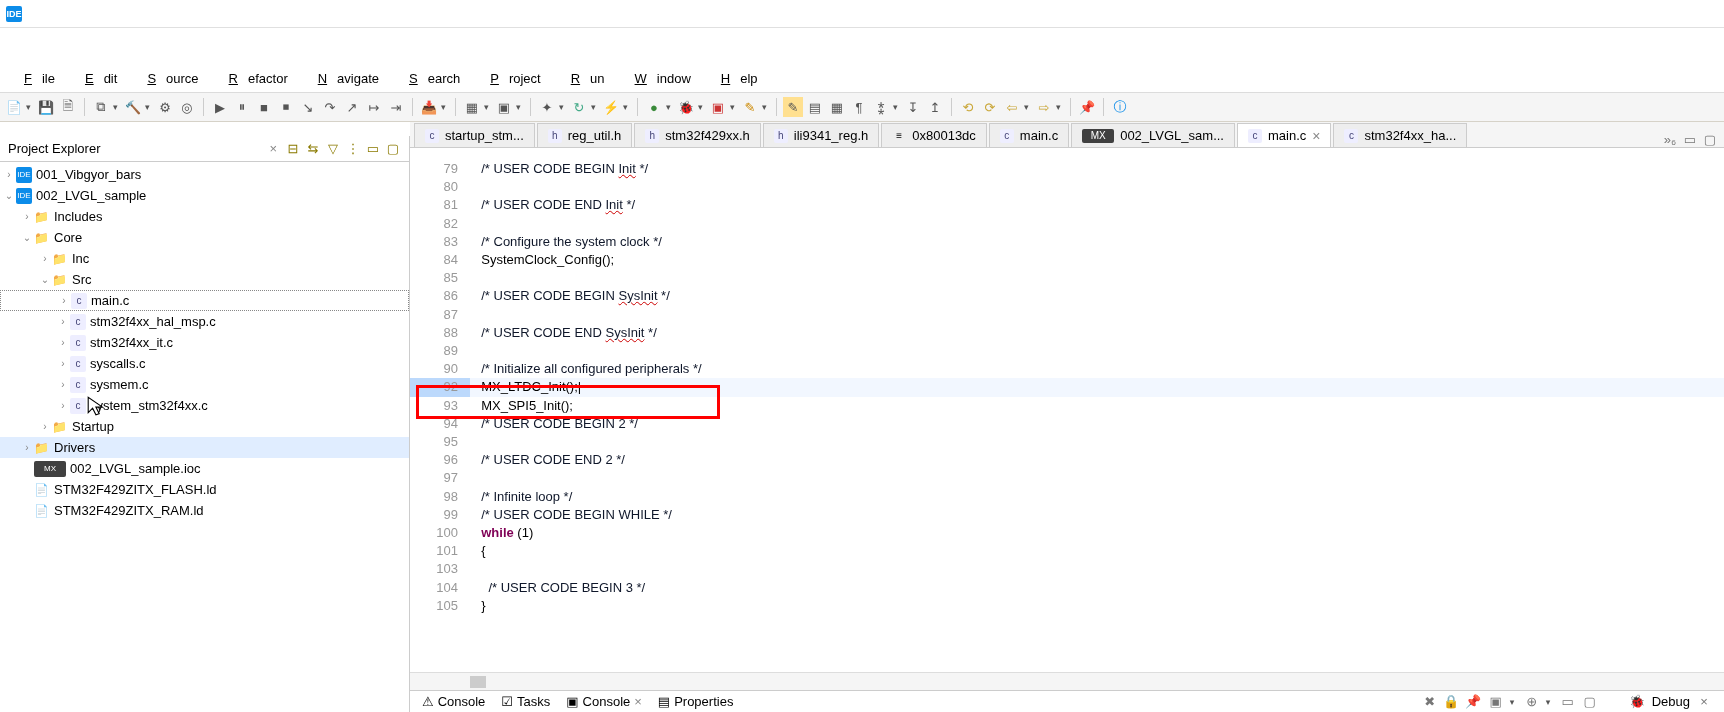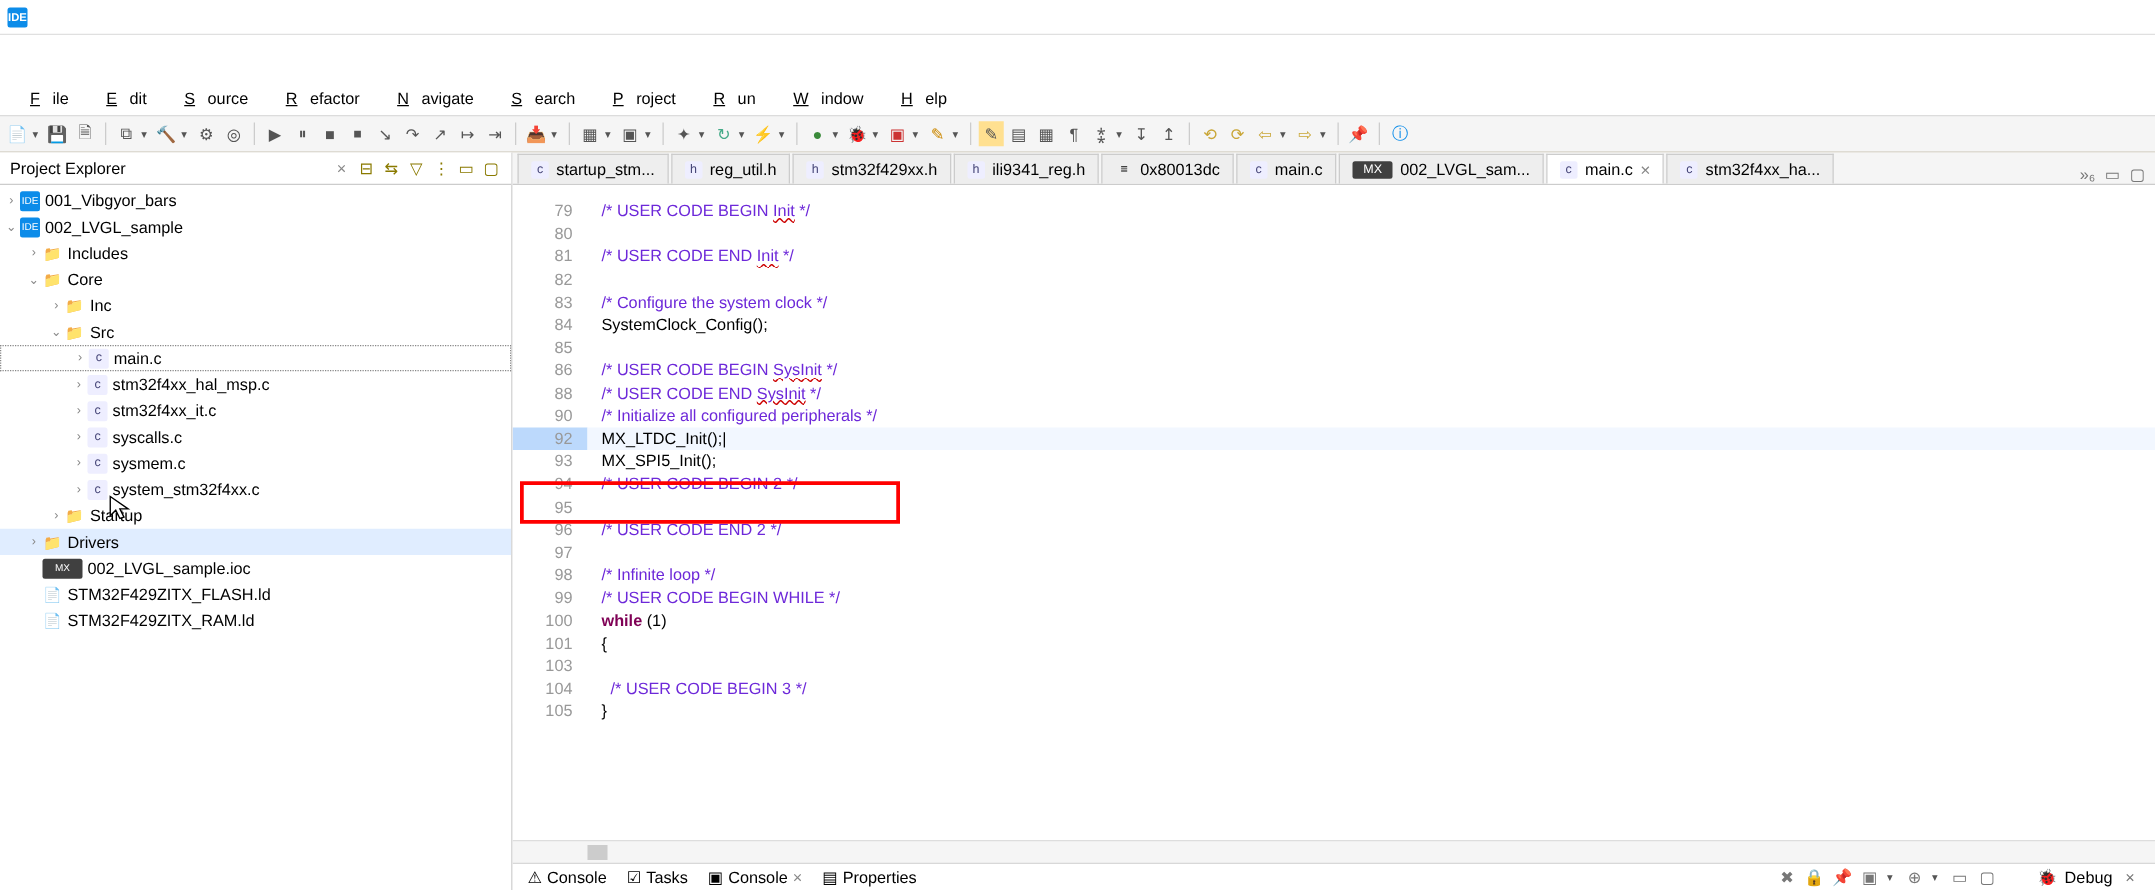--- a/index.html
+++ b/index.html
@@ -7,21 +7,21 @@
 .titlebar { height: 28px; background: #fff; display: flex; align-items: center; padding: 0 6px; gap: 6px; border-bottom: 1px solid #e0e0e0; }
 .app-logo { width: 16px; height: 16px; background: #0c8ce9; color: #fff; font-size: 9px; font-weight: bold; display: flex; align-items: center; justify-content: center; border-radius: 2px; }
 .menubar { height: 28px; background: #fff; display: flex; align-items: center; padding: 0 4px; gap: 0; margin-top: 36px; }
 .menubar span { padding: 4px 10px; cursor: pointer; }
 .mnemonic { text-decoration: underline; }
 .toolbar { height: 30px; background: #f5f5f5; border-top: 1px solid #dcdcdc; border-bottom: 1px solid #d6d2c8; display: flex; align-items: center; padding: 0 4px; gap: 2px; }
 .tb-btn { width: 20px; height: 20px; display: flex; align-items: center; justify-content: center; cursor: pointer; color: #555; }
 .tb-sep { width: 1px; height: 18px; background: #ccc; margin: 0 4px; }
 .tb-drop { width: 8px; font-size: 9px; color: #555; cursor: pointer; }
 .main { flex: 1; display: flex; overflow: hidden; }
-.sidebar { width: 410px; border-right: 1px solid #ccc; display: flex; flex-direction: column; background: #fff; }
+.sidebar { width: 410px; border-right: 1px solid #ccc; display: flex; flex-direction: column; background: #fff; margin-top: 14px; }
 .view-header { height: 26px; display: flex; align-items: center; padding: 0 8px; border-bottom: 1px solid #ccc; background: #fff; }
 .view-title { flex: 1; font-weight: normal; }
 .view-tools { display: flex; gap: 4px; align-items: center; }
 .view-tool { width: 16px; height: 16px; display: flex; align-items: center; justify-content: center; cursor: pointer; color: #8a7a00; }
 .tree { flex: 1; overflow: auto; padding: 2px 0; }
 .tree-row { display: flex; align-items: center; height: 21px; cursor: pointer; white-space: nowrap; }
 .twist { width: 14px; text-align: center; color: #888; font-size: 10px; }
 .ticon { width: 16px; height: 16px; margin-right: 4px; display: flex; align-items: center; justify-content: center; font-size: 12px; }
 .folder-icon { color: #c9a637; }
 .c-icon { background: #eef; color: #447; font-size: 10px; border-radius: 2px; padding: 0 2px; }
@@ -39,21 +39,21 @@
 .tab { height: 24px; padding: 0 10px; display: flex; align-items: center; gap: 6px; border: 1px solid #ccc; border-bottom: none; background: #eee; margin-right: 2px; cursor: pointer; white-space: nowrap; font-size: 12px; }
 .tab.active { background: #fff; }
 .tab-close { color: #888; font-size: 14px; cursor: pointer; }
 .tab-icon { width: 14px; height: 14px; display: flex; align-items: center; justify-content: center; font-size: 10px; }
 .tabbar-tools { margin-left: auto; display: flex; gap: 4px; padding: 0 6px; align-items: center; }
 .code-wrap { flex: 1; position: relative; overflow: hidden; background: #fff; }
 .code { font-family: Consolas, monospace; font-size: 14.5px; line-height: 18.2px; overflow-y: auto; height: 100%; padding-top: 12px; }
 .line { display: flex; position: relative; }
 .gutter { width: 60px; text-align: right; color: #999; padding-right: 12px; user-select: none; background: #fff; }
 .src { flex: 1; white-space: pre; padding-left: 4px; }
-.comment { color: #6d28d9; }
+.comment { color: #0f172a; }
 .kw { color: #7f0055; font-weight: bold; }
 .line.caret .src { background: #f2f7ff; }
 .line.caret .gutter { background: #bcd9fc; }
 .caret-cursor::after { content: "|"; color: #000; animation: none; }
 .hl-box { position: absolute; border: 3px solid #ff0000; pointer-events: none; z-index: 5; }
 .scroll-h { height: 18px; background: #f5f5f5; border-top: 1px solid #ddd; position: relative; }
 .scroll-h .thumb { position: absolute; left: 60px; top: 3px; width: 16px; height: 12px; background: #ccc; }
 .bottom-panel { height: 22px; border-top: 1px solid #ccc; display: flex; align-items: center; background: #fff; padding: 0 4px; }
 .btab { display: flex; align-items: center; gap: 4px; padding: 0 8px; cursor: pointer; font-size: 12px; }
 .btab-close { color: #888; }
@@ -328,22 +328,30 @@
           </div>
           <div class="line">
             <span class="gutter">85</span>
             <span class="src"></span>
           </div>
           <div class="line">
             <span class="gutter">86</span>
             <span class="src"><span class="comment">  /* USER CODE BEGIN <span class="wavy">SysInit</span> */</span></span>
           </div>
           <div class="line">
+            <span class="gutter">87</span>
+            <span class="src"></span>
+          </div>
+          <div class="line">
             <span class="gutter">88</span>
             <span class="src"><span class="comment">  /* USER CODE END <span class="wavy">SysInit</span> */</span></span>
+          </div>
+          <div class="line">
+            <span class="gutter">89</span>
+            <span class="src"></span>
           </div>
           <div class="line">
             <span class="gutter">90</span>
             <span class="src"><span class="comment">  /* Initialize all configured peripherals */</span></span>
           </div>
           <div class="line caret">
             <span class="gutter">92</span>
             <span class="src">  MX_LTDC_Init();<span class="caret-cursor"></span></span>
           </div>
           <div class="line">

